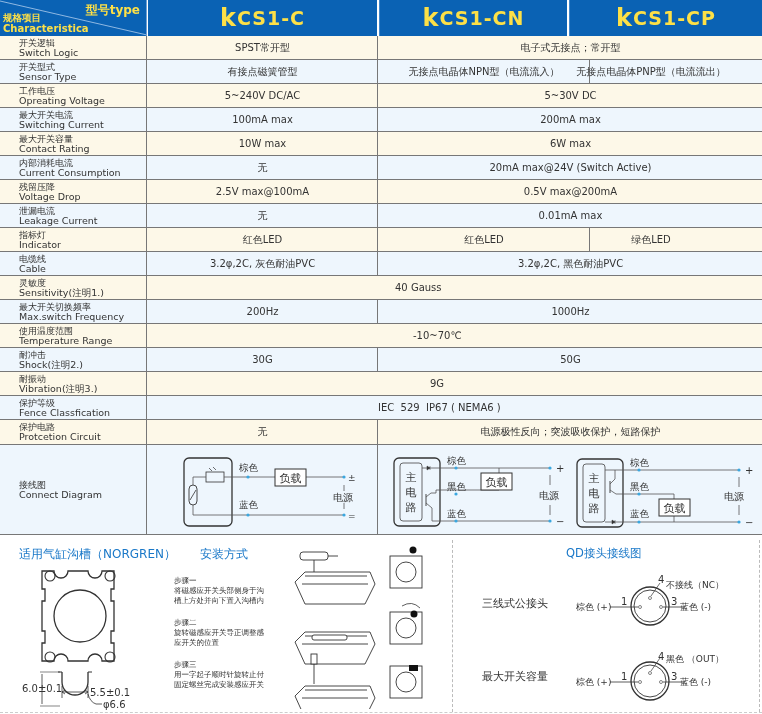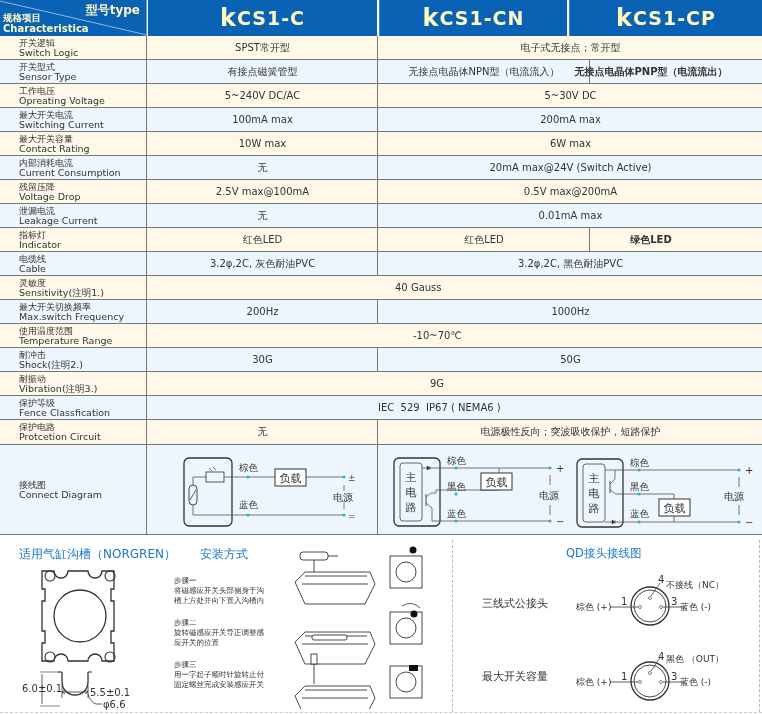--- a/index.html
+++ b/index.html
@@ -1,39 +1,39 @@
 <!DOCTYPE html>
 <html><head>
 <meta charset="utf-8">
 <style>
   * { box-sizing: border-box; margin: 0; padding: 0; }
   body { width: 762px; height: 714px; background: #ffffff; font-family: "DejaVu Sans", "Liberation Sans", sans-serif; color: #333; position: relative; overflow: hidden; }
   .spec-table { position: absolute; left: 0; top: 0; width: 762px; }
-  .hdr { position: absolute; top: 0; height: 36px; background: #0a62b4; color: #fef9c3; }
+  .hdr { position: absolute; top: 0; height: 36px; background: #0a62b4; color: #fde047; }
   .hdr-corner { left: 0; width: 147px; overflow: hidden; border-right: 1px solid #6fa0d4; }
   .hdr-corner svg { position: absolute; left: 0; top: 0; }
   .hdr-type { position: absolute; right: 6px; top: 2px; font-size: 12px; font-weight: bold; }
   .hdr-cn { position: absolute; left: 3px; top: 13px; font-size: 9.5px; font-weight: bold; line-height: 10px; }
   .hdr-en { position: absolute; left: 3px; top: 23px; font-size: 10px; font-weight: bold; line-height: 11px; }
   .hdr-model { display: flex; align-items: center; justify-content: center; font-size: 19px; font-weight: bold; letter-spacing: 1px; }
   .hdr-model .k { font-size: 24px; }
   .hdr-a { left: 148px; width: 229px; }
   .hdr-b { left: 379px; width: 188px; border-left: 1px solid #3f86cc; }
   .hdr-c { left: 569px; width: 193px; border-left: 1px solid #3f86cc; }
   .row { position: absolute; left: 0; width: 762px; height: 24px; border-bottom: 1.5px solid #777; }
   .row.cream { background: #fdf8e8; }
   .row.blue { background: #eef6fd; }
   .lbl { position: absolute; left: 0; top: 0; width: 147px; height: 100%; border-right: 1.5px solid #777; padding-left: 19px; font-size: 9.5px; line-height: 10px; color: #333; display: flex; flex-direction: column; justify-content: center; }
   .lbl .cn { font-size: 9px; }
   .cell { position: absolute; top: 0; height: 100%; display: flex; align-items: center; justify-content: center; font-size: 10px; color: #333; }
   .span-all { left: 132px; width: 614px; }
   .col-a { left: 148px; width: 230px; border-right: 1.5px solid #777; }
   .col-bc { left: 379px; width: 383px; }
   .col-b { left: 379px; width: 211px; border-right: 1.5px solid #777; }
-  .col-c { left: 569px; width: 164px; font-weight: bold; }
+  .col-c { left: 569px; width: 164px; }
   .diag-row { top: 445px; height: 90px; background: #eef6fd; border-bottom: 1.5px solid #777; }
   .bottom { position: absolute; top: 536px; left: 0; width: 762px; height: 178px; }
   .blue-title { color: #1a78c8; font-size: 12px; position: absolute; }
   .step { position: absolute; font-size: 7.5px; line-height: 10px; color: #333; }
   .dash-v { position: absolute; left: 452px; top: 4px; height: 172px; border-left: 1px dashed #bbb; }
   .dash-v2 { position: absolute; left: 759px; top: 4px; height: 172px; border-left: 1px dashed #bbb; }
   .dash-h { position: absolute; left: 0; top: 176px; width: 762px; border-top: 1px dashed #ccc; }
   .qd-label { position: absolute; font-size: 11px; color: #333; }
   svg text { font-family: "DejaVu Sans", "Liberation Sans", sans-serif; }
 </style>

